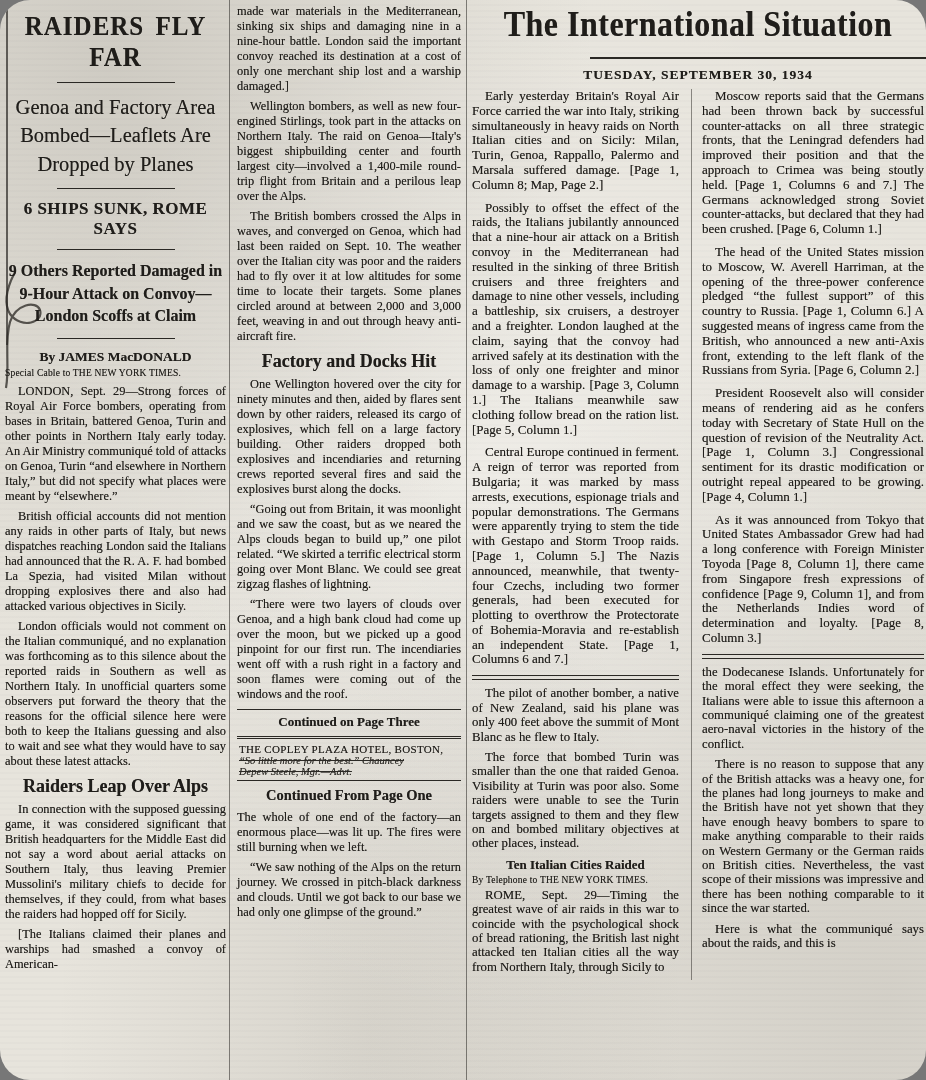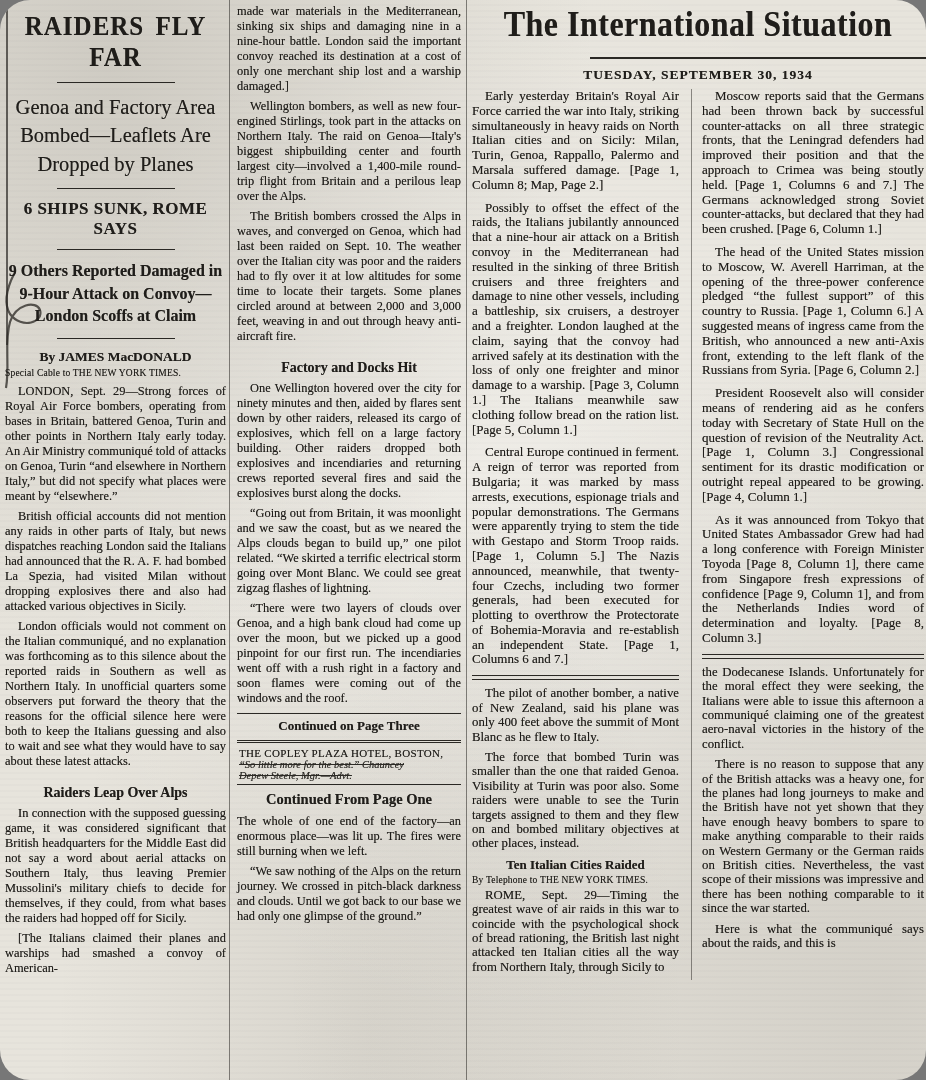--- a/index.html
+++ b/index.html
@@ -40,21 +40,21 @@
   .deck{margin:2px 4px;text-align:center;font-size:20.5px;font-weight:normal;line-height:1.38;}
   .sub1{margin:2px 0;text-align:center;font-size:17px;font-weight:bold;letter-spacing:0.5px;}
   .deck2{margin:2px 0;text-align:center;font-size:16px;font-weight:bold;line-height:1.42;}
   .byline{text-align:center;font-weight:bold;font-size:13.5px;margin-top:6px;}
   .credit{text-align:left;font-size:9.5px;margin:3px 0 6px 0;letter-spacing:0.2px;}
   p.body{
     margin:0 0 5px 0;
     font-size:12.4px;line-height:15px;
     text-align:justify;text-indent:13px;
   }
-  .crosshead{text-align:center;font-weight:bold;font-size:14px;margin:16px 0 5px 0;}
+  .crosshead{text-align:center;font-weight:bold;font-size:18px;margin:7px 0 5px 0;}
 
   .contline{
     text-align:center;font-weight:bold;font-size:13px;
     border-top:1px solid #2a2824;
     padding:4px 0;
     margin-top:7px;
   }
   .dblrule{height:3px;border-top:1.2px solid #2a2824;border-bottom:1.2px solid #2a2824;margin:0 0 6px 0;}
   .adbox{
     border-top:3px double #2a2824;border-bottom:1px solid #2a2824;

